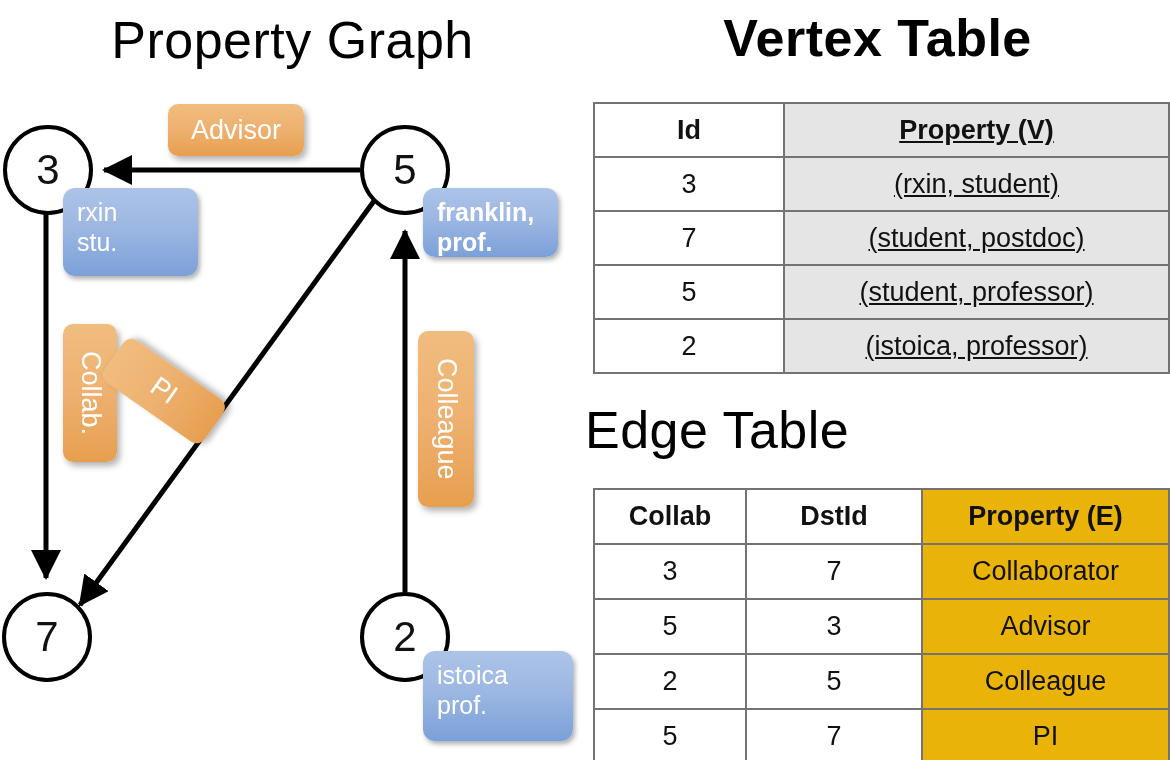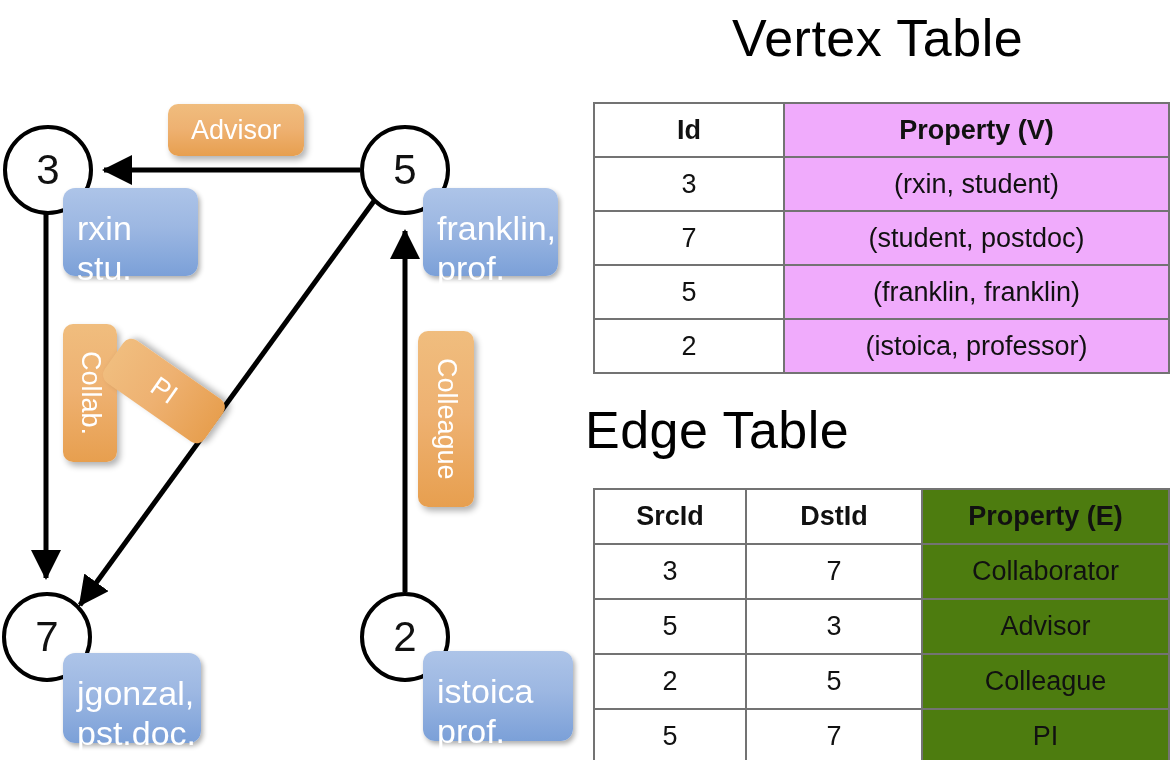--- a/index.html
+++ b/index.html
@@ -10,21 +10,21 @@
   }
   .stage{position:relative;width:1170px;height:760px;}
 
   
   .title{
     position:absolute;font-weight:300;color:#000;
     font-family:"Liberation Sans", sans-serif;
     letter-spacing:.5px;white-space:nowrap;
   }
   #title-graph{left:0;top:10px;width:585px;text-align:center;font-size:52px;}
-  #title-vertex{left:585px;top:8px;width:585px;text-align:center;font-size:52px;}
+  #title-vertex{left:585px;top:8px;width:585px;text-align:center;font-size:52px;font-weight:bold;}
   #title-edge{left:585px;top:400px;width:585px;text-align:left;font-size:52px;}
 
   
   .graph{position:absolute;left:0;top:0;width:585px;height:760px;}
   .graph svg{position:absolute;left:0;top:0;}
 
   .node{
     position:absolute;width:90px;height:90px;border-radius:50%;
     border:4px solid #000;background:#fff;box-sizing:border-box;
     display:flex;align-items:center;justify-content:center;
@@ -33,26 +33,26 @@
   }
   #node-3{left:3px;top:125px;}
   #node-5{left:360px;top:125px;}
   #node-7{left:2px;top:592px;}
   #node-2{left:360px;top:592px;}
 
   .vprop{
     position:absolute;border-radius:12px;z-index:4;
     background:linear-gradient(180deg,#adc4e8 0%,#9cb7e2 45%,#7ba0d8 100%);
     box-shadow:2px 3px 5px rgba(0,0,0,.32);
-    color:#fff;font-size:34px;line-height:1.18;
-    padding:20px 14px;box-sizing:border-box;font-weight:300;
+    color:#fff;font-size:25px;line-height:1.18;
+    padding:10px 14px;box-sizing:border-box;font-weight:300;
     font-family:"Liberation Sans", sans-serif;
   }
   #vprop-3{left:63px;top:188px;width:135px;height:88px;}
-  #vprop-5{left:423px;top:188px;width:135px;height:88px;}
+  #vprop-5{left:423px;top:188px;width:135px;height:69px;font-weight:bold;}
   #vprop-7{left:63px;top:653px;width:138px;height:90px;}
   #vprop-2{left:423px;top:651px;width:150px;height:90px;}
 
   .eprop{
     position:absolute;border-radius:10px;z-index:4;
     background:linear-gradient(180deg,#f0bd7e 0%,#eeb171 48%,#e79f4f 100%);
     box-shadow:3px 4px 6px rgba(0,0,0,.30);
     color:#fff;font-weight:300;
     display:flex;align-items:center;justify-content:center;
     font-family:"Liberation Sans", sans-serif;
@@ -70,31 +70,32 @@
     font-family:"Liberation Sans", sans-serif;
   }
   table.gtbl td,table.gtbl th{
     border:2px solid #737373;text-align:center;font-weight:300;
     color:#111;background:#fff;padding:0;
   }
   table.gtbl th{font-weight:bold;}
 
   #vertex-table{left:593px;top:102px;width:575px;}
   #vertex-table th,#vertex-table td{height:52px;font-size:27px;}
-  #vertex-table .hi{background:#f0abfc;}
+  #vertex-table .hi{background:#e5e5e5;text-decoration:underline;}
 
   #edge-table{left:593px;top:488px;width:575px;}
   #edge-table th,#edge-table td{height:53px;font-size:27px;}
-  #edge-table .hi{background:#4d7c0f;}
+  #edge-table .hi{background:#eab308;}
 </style>
 </head>
 <body>
 
 <div class="stage">
 
+  <div class="title" id="title-graph">Property Graph</div>
   <div class="title" id="title-vertex">Vertex Table</div>
   <div class="title" id="title-edge">Edge Table</div>
 
   <div class="graph">
 
     <svg width="585" height="760">
       <defs>
         <marker id="arrowhead" markerWidth="7" markerHeight="7" refX="5.6" refY="3" orient="auto" markerUnits="strokeWidth">
           <path d="M0,0 L6,3 L0,6 z" fill="#000"></path>
         </marker>
@@ -123,24 +124,20 @@
     </div>
 
     <div class="vprop" id="vprop-3">
       <div>rxin</div>
       <div>stu.</div>
     </div>
     <div class="vprop" id="vprop-5">
       <div>franklin,</div>
       <div>prof.</div>
     </div>
-    <div class="vprop" id="vprop-7">
-      <div>jgonzal,</div>
-      <div>pst.doc.</div>
-    </div>
     <div class="vprop" id="vprop-2">
       <div>istoica</div>
       <div>prof.</div>
     </div>
 
     <div class="eprop" id="eprop-advisor">
       <span>Advisor</span>
     </div>
     <div class="eprop" id="eprop-collab">
       <span class="vtext">Collab.</span>
@@ -168,38 +165,38 @@
       <tr>
         <td>3</td>
         <td class="hi">(rxin, student)</td>
       </tr>
       <tr>
         <td>7</td>
         <td class="hi">(student, postdoc)</td>
       </tr>
       <tr>
         <td>5</td>
-        <td class="hi">(franklin, franklin)</td>
+        <td class="hi">(student, professor)</td>
       </tr>
       <tr>
         <td>2</td>
         <td class="hi">(istoica, professor)</td>
       </tr>
     </tbody>
   </table>
 
   <table class="gtbl" id="edge-table">
     <colgroup>
         <col style="width:152px">
         <col style="width:176px">
         <col style="width:247px">
       </colgroup>
     <thead>
       <tr>
-        <th>SrcId</th>
+        <th>Collab</th>
         <th>DstId</th>
         <th class="hi">Property (E)</th>
       </tr>
     </thead>
     <tbody>
       <tr>
         <td>3</td>
         <td>7</td>
         <td class="hi">Collaborator</td>
       </tr>

